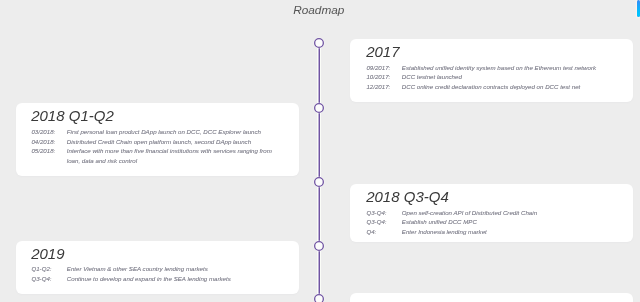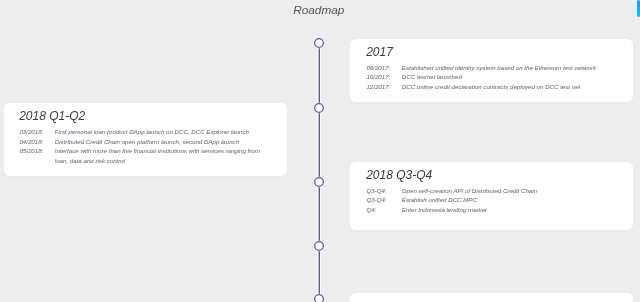--- a/index.html
+++ b/index.html
@@ -16,29 +16,29 @@
   .axis{position:absolute;left:317px;top:47.5px;width:4px;height:255px;
         background:linear-gradient(90deg,#fbfdf8 0px,#fbfdf8 1px,#bbaed4 1px,#bbaed4 2px,
                                          #7054a2 2px,#7054a2 3px,#fbfdf8 3px,#fbfdf8 4px);}
   .node{position:absolute;left:311.5px;width:14px;height:14px;z-index:2;}
   .node svg{display:block;width:14px;height:14px;}
   .n1{top:36.2px}.n2{top:101.0px}.n3{top:174.6px}.n4{top:238.6px}.n5{top:292.2px}
 
   
   .card{position:absolute;background:#ffffff;border-radius:6px;width:283px;
         box-shadow:0 1px 2px rgba(120,120,140,.035);overflow:hidden;}
-  .card.left {left:4px;}
+  .card.left {left:16px;}
   .card.right{left:350px;}
   .c1{top:39px;height:63px}
   .c2{top:103.3px;height:73.2px}
-  .c3{top:162px;height:68px}
+  .c3{top:184px;height:58px}
   .c4{top:240.6px;height:53.2px}
   .c5{top:293px;height:40px}
 
-  .card-title{position:absolute;top:8px;font-size:12px;line-height:10px;
+  .card-title{position:absolute;top:8px;font-size:15px;line-height:10px;
               color:#3a3a3a;font-weight:400;white-space:nowrap;}
   .rows{position:absolute;top:23.8px;right:8px;}
   .card.left  > .card-title{left:15.2px}
   .card.left  > .rows      {left:15.4px}
   .card.right > .card-title{left:16.2px}
   .card.right > .rows      {left:16.4px}
 
   .row{display:flex;font-size:6.15px;line-height:9.6px;color:#83838f;white-space:nowrap;
        text-shadow:0 0 .28px rgba(131,131,143,.6);}
   .row .k{flex:none;width:35.4px;}
@@ -137,20 +137,33 @@
           <span class="k">Q3-Q4:</span>
           <span class="v">Establish unified DCC MPC</span>
         </div>
         <div class="row">
           <span class="k">Q4:</span>
           <span class="v">Enter Indonesia lending market</span>
         </div>
       </div>
   </div>
 
+  <div class="card left c4">
+    <div class="card-title">2019</div>
+    <div class="rows">
+        <div class="row">
+          <span class="k">Q1-Q2:</span>
+          <span class="v">Enter Vietnam &amp; other SEA country lending markets</span>
+        </div>
+        <div class="row">
+          <span class="k">Q3-Q4:</span>
+          <span class="v">Continue to develop and expand in the SEA lending markets</span>
+        </div>
+      </div>
+  </div>
 
   <div class="card right c5">
     <div class="card-title"></div>
     <div class="rows"></div>
   </div>
 
   <div class="scrollbar"></div>
 </div>
 
 </body></html>

